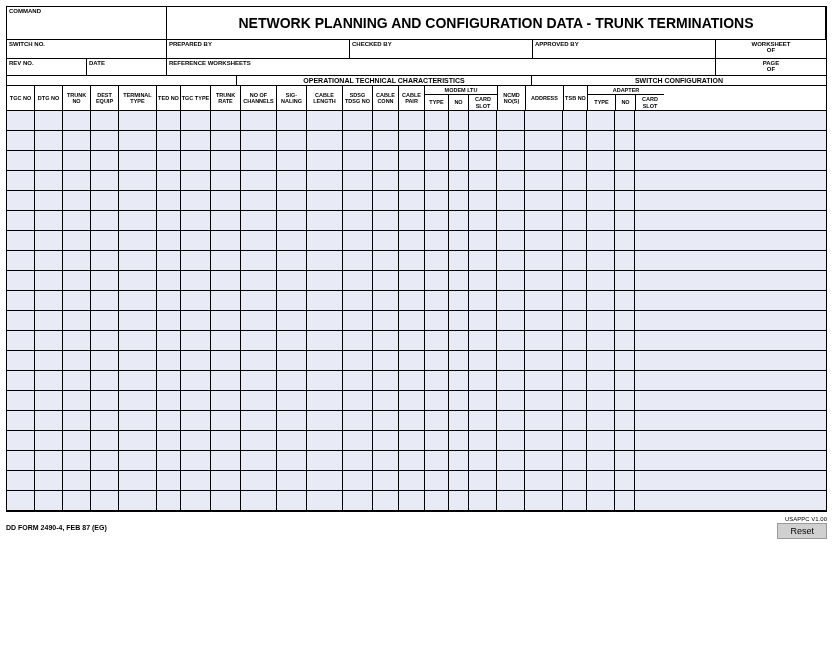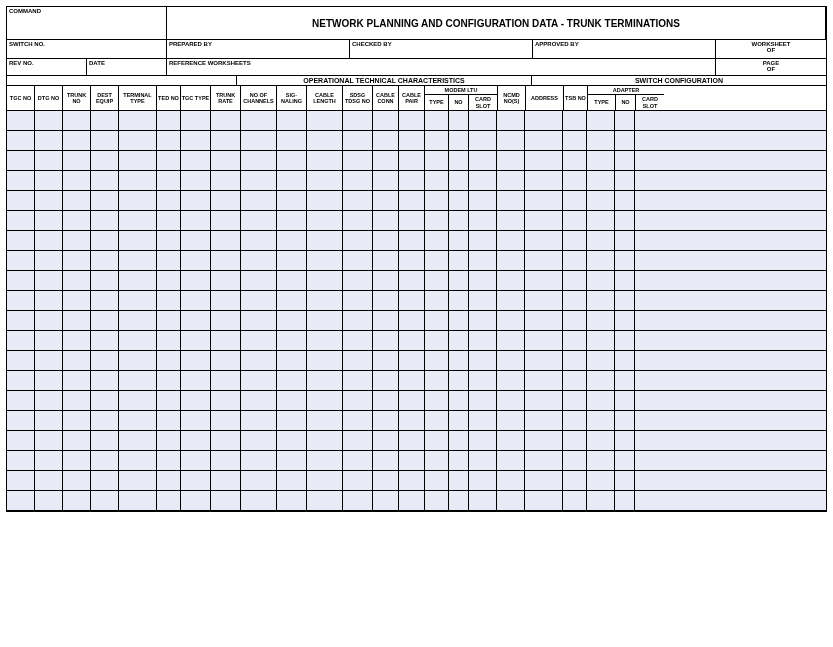--- a/index.html
+++ b/index.html
@@ -4,21 +4,21 @@
   <style>
     * { box-sizing: border-box; margin: 0; padding: 0; }
     body { background: #fff; font-family: Arial, sans-serif; font-size: 7px; }
     .page { width: 833px; min-height: 647px; background: #fff; padding: 6px; }
     
     
     .top-section { display: flex; width: 100%; border: 1px solid #000; }
     .command-box { width: 160px; border-right: 1px solid #000; min-height: 32px; }
     .command-label { font-size: 6px; font-weight: bold; padding: 1px 2px; }
     .title-section { flex: 1; display: flex; align-items: center; justify-content: center; border-right: 1px solid #000; }
-    .main-title { font-size: 10px; font-weight: bold; text-align: right; }
+    .main-title { font-size: 14px; font-weight: bold; text-align: right; }
     .worksheet-box { width: 110px; text-align: center; }
     .worksheet-label { font-size: 6px; font-weight: bold; padding: 1px; }
     .worksheet-num { font-size: 10px; font-weight: bold; padding: 1px; }
 
     
     .second-row { display: flex; width: 100%; border-left: 1px solid #000; border-right: 1px solid #000; border-bottom: 1px solid #000; }
     .switch-no { width: 160px; border-right: 1px solid #000; font-size: 6px; font-weight: bold; padding: 1px 2px; min-height: 18px; }
     .prepared-by { flex: 1.2; border-right: 1px solid #000; font-size: 6px; font-weight: bold; padding: 1px 2px; }
     .checked-by { flex: 1.2; border-right: 1px solid #000; font-size: 6px; font-weight: bold; padding: 1px 2px; }
     .approved-by { flex: 1.2; border-right: 1px solid #000; font-size: 6px; font-weight: bold; padding: 1px 2px; }
@@ -683,14 +683,21 @@
         <div style="width: 38px; min-width: 38px; border-right: 1px solid rgb(0, 0, 0); height: 100%;"></div>
         <div style="width: 24px; min-width: 24px; border-right: 1px solid rgb(0, 0, 0); height: 100%;"></div>
         <div style="width: 28px; min-width: 28px; border-right: 1px solid rgb(0, 0, 0); height: 100%;"></div>
         <div style="width: 20px; min-width: 20px; border-right: 1px solid rgb(0, 0, 0); height: 100%;"></div>
         <div style="width: 28px; min-width: 28px; border-right: none; height: 100%;"></div>
       </div>
     </div>
 
   <div style="border-bottom:1px solid #000; border-left:1px solid #000; border-right:1px solid #000; height:0px;"></div>
 
+  <div class="bottom-section" style="margin-top:4px;">
+    <div class="form-id">DD FORM 2490-4, FEB 87 (EG)</div>
+    <div style="display:flex; flex-direction:column; align-items:flex-end; gap:1px;">
+      <div class="usappc">USAPPC V1.00</div>
+      <button class="reset-btn">Reset</button>
+    </div>
+  </div>
 
 </div>
 
 </body></html>

